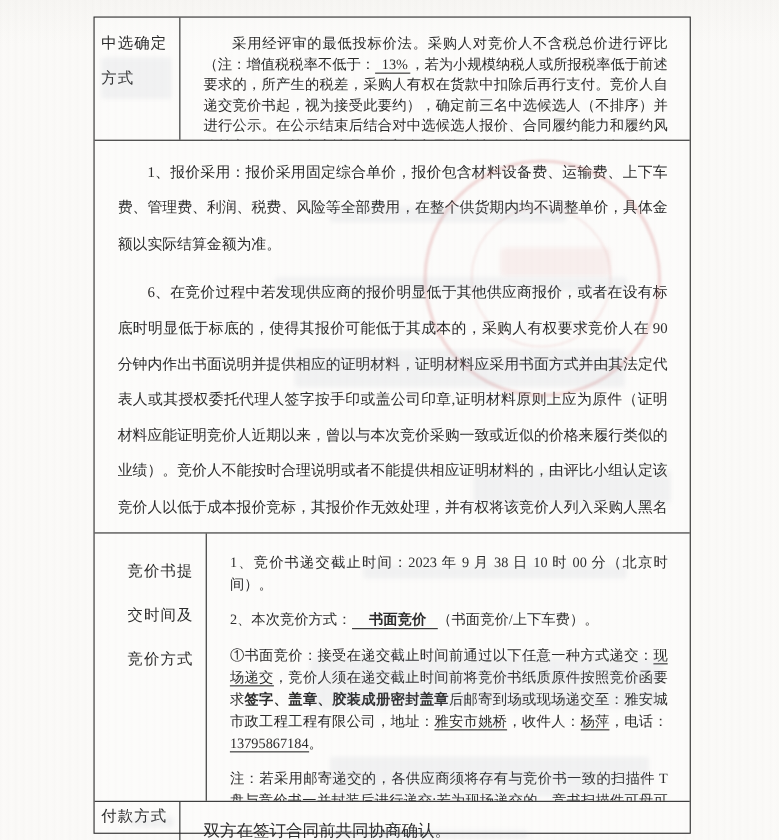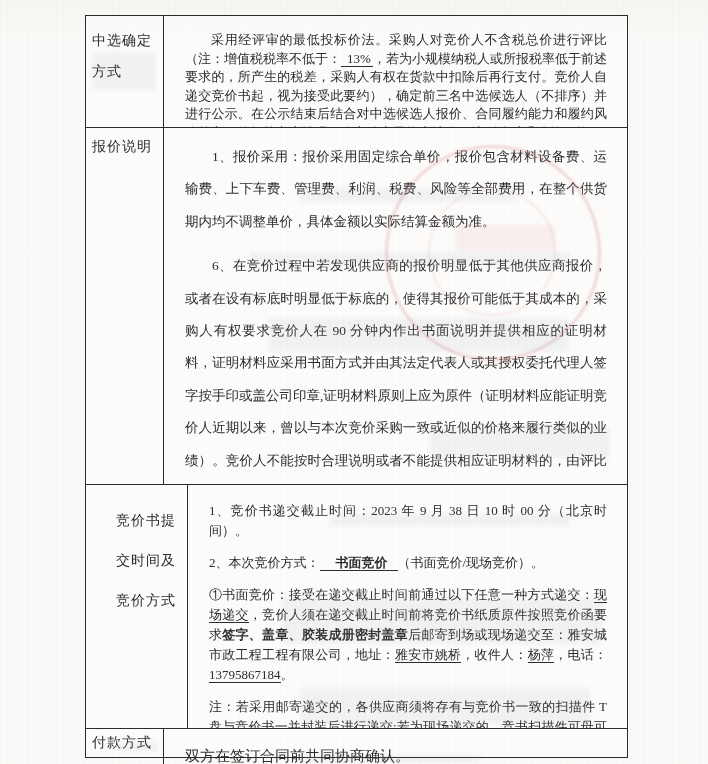--- a/index.html
+++ b/index.html
@@ -39,21 +39,21 @@
   .content{flex:1;padding:0 8px 0 9px;text-align:justify;}
   .content p{margin:12px;}
   .row-0 .content{font-size:13px;line-height:18.6px;padding-top:3px;}
   .row-1 .content{font-size:13.5px;line-height:32.4px;padding-top:1px;}
   .row-2 .content{font-size:13px;line-height:20px;padding-top:4px;}
   .row-3 .content{font-size:15px;line-height:20px;padding-top:5px;font-family:Liberation Serif, serif;}
   p.indent{text-indent:2em;}
   p.note{margin-top:5px;}
   span.b{font-weight:bold;}
   span.u{border-bottom:1px solid #2c2c2c;}
-  span.pad{padding:0 10px 0 16px;}
+  span.pad{padding:0 10px 0 16px;font-family:Liberation Mono, monospace;}
   span.pad2{padding:0 2px 0 6px;}
   .stamp{
     position:absolute;border-radius:50%;pointer-events:none;
     border:3px solid rgba(208,115,115,0.26);
     filter:blur(1px);
   }
   .stamp-inner{
     position:absolute;border-radius:50%;pointer-events:none;
     border:2px solid rgba(208,115,115,0.13);
     filter:blur(1px);
@@ -73,31 +73,30 @@
 <div class="paper-noise"></div>
 
 <div class="doc-table">
     <div class="row row-0">
       <div class="cell label">中选确定方式</div>
       <div class="cell content">
         <p class="indent"><span>采用经评审的最低投标价法。采购人对竞价人不含税总价进行评比（注：增值税税率不低于：</span><span class="u pad2">13%</span><span>，若为小规模纳税人或所报税率低于前述要求的，所产生的税差，采购人有权在货款中扣除后再行支付。竞价人自递交竞价书起，视为接受此要约），确定前三名中选候选人（不排序）并进行公示。在公示结束后结合对中选候选人报价、合同履约能力和履约风险等方面的复核考察情况，自主确定最终中选人，达到优质采购的目的。</span></p>
       </div>
     </div>
     <div class="row row-1">
-      <div class="cell label">报价说明</div>
       <div class="cell content">
         <p class="indent"><span>1、报价采用：报价采用固定综合单价，报价包含材料设备费、运输费、上下车费、管理费、利润、税费、风险等全部费用，在整个供货期内均不调整单价，具体金额以实际结算金额为准。</span></p>
         <p class="indent"><span>6、在竞价过程中若发现供应商的报价明显低于其他供应商报价，或者在设有标底时明显低于标底的，使得其报价可能低于其成本的，采购人有权要求竞价人在 90 分钟内作出书面说明并提供相应的证明材料，证明材料应采用书面方式并由其法定代表人或其授权委托代理人签字按手印或盖公司印章,证明材料原则上应为原件（证明材料应能证明竞价人近期以来，曾以与本次竞价采购一致或近似的价格来履行类似的业绩）。竞价人不能按时合理说明或者不能提供相应证明材料的，由评比小组认定该竞价人以低于成本报价竞标，其报价作无效处理，并有权将该竞价人列入采购人黑名单。</span></p>
       </div>
     </div>
     <div class="row row-2">
       <div class="cell label">竞价书提交时间及竞价方式</div>
       <div class="cell content">
         <p><span>1、竞价书递交截止时间：2023 年 9 月 38 日 10 时 00 分（北京时间）。</span></p>
-        <p><span>2、本次竞价方式：</span><span class="b u pad">书面竞价</span><span>（书面竞价/现场竞价）。</span></p>
+        <p><span>2、本次竞价方式：</span><span class="b u pad">书面竞价</span><span>（书面竞价/上下车费）。</span></p>
         <p><span>①书面竞价：接受在递交截止时间前通过以下任意一种方式递交：</span><span class="u">现场递交</span><span>，竞价人须在递交截止时间前将竞价书纸质原件按照竞价函要求</span><span class="b">签字、盖章、胶装成册密封盖章</span><span>后邮寄到场或现场递交至：雅安城市政工程工程有限公司，地址：</span><span class="u">雅安市姚桥</span><span>，收件人：</span><span class="u">杨萍</span><span>，电话：</span><span class="u">13795867184</span><span>。</span></p>
         <p class="note"><span>注：若采用邮寄递交的，各供应商须将存有与竞价书一致的扫描件 T 盘与竞价书一并封装后进行递交:若为现场递交的，竞书扫描件可母可不以与竞价书一并封装，由采购人现场拷贝后予以归还。</span></p>
       </div>
     </div>
     <div class="row row-3">
       <div class="cell label">付款方式</div>
       <div class="cell content">
         <p><span>双方在签订合同前共同协商确认。</span></p>
       </div>
     </div>

